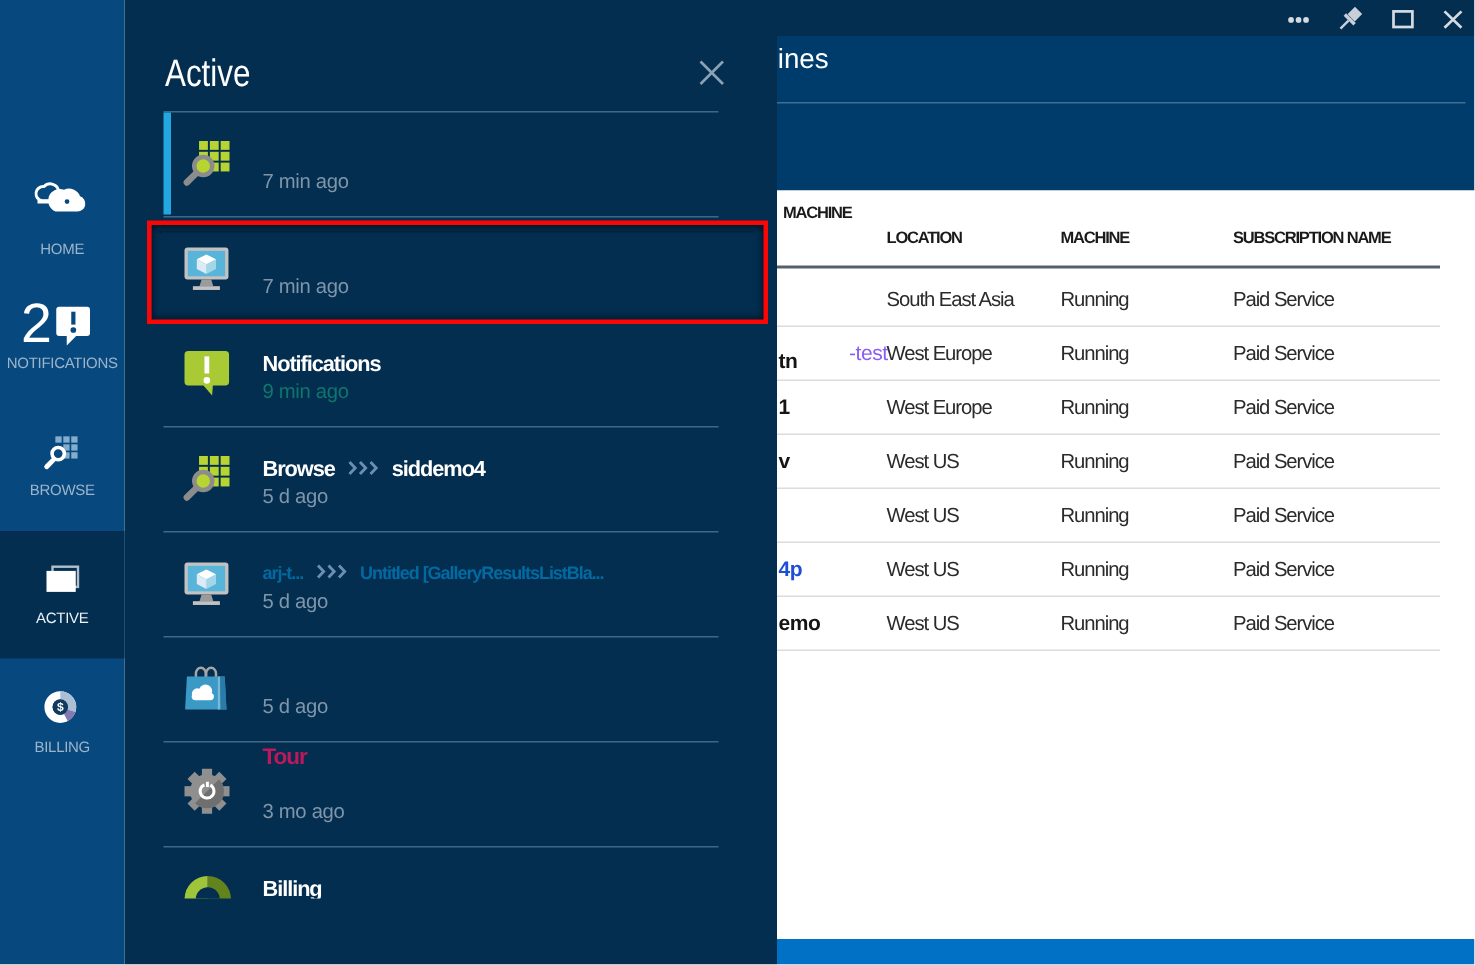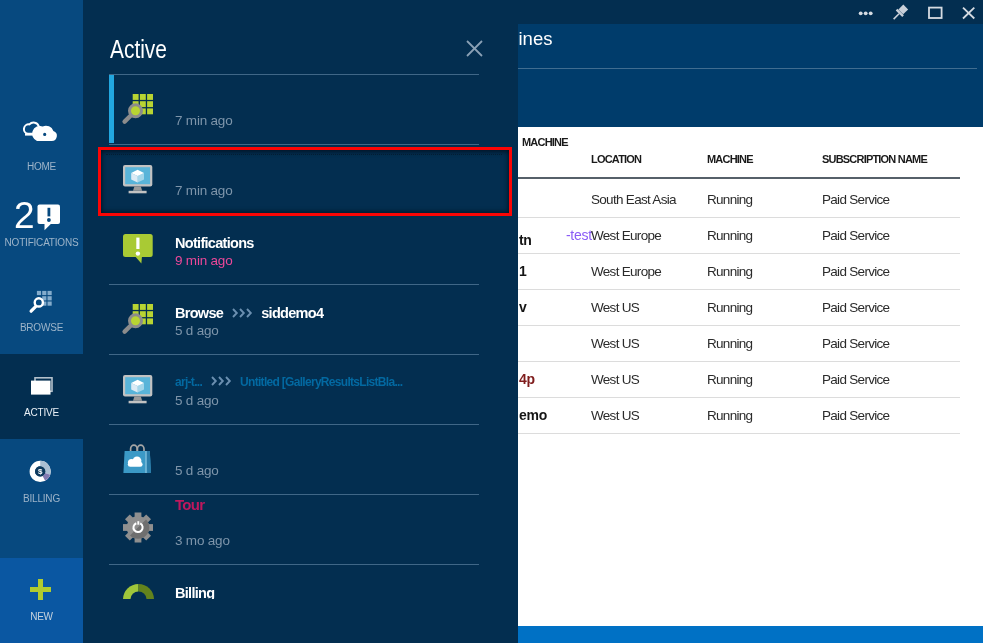--- a/index.html
+++ b/index.html
@@ -47,21 +47,21 @@
 <div class="a" style="left:518px;top:289px;width:442px;height:36px;border-bottom:1px solid #dcdcdc;"></div>
 <div class="a" style="left:519px;top:298.5px;font-size:14px;font-weight:bold;letter-spacing:-0.3px;color:#151515;">v</div>
 <div class="a" style="left:591px;top:299.5px;font-size:13.5px;letter-spacing:-0.7px;color:#2b2b2b;">West US</div>
 <div class="a" style="left:707px;top:299.5px;font-size:13.5px;letter-spacing:-0.7px;color:#2b2b2b;">Running</div>
 <div class="a" style="left:822px;top:299.5px;font-size:13.5px;letter-spacing:-0.7px;color:#2b2b2b;">Paid Service</div>
 <div class="a" style="left:518px;top:325px;width:442px;height:36px;border-bottom:1px solid #dcdcdc;"></div>
 <div class="a" style="left:591px;top:335.5px;font-size:13.5px;letter-spacing:-0.7px;color:#2b2b2b;">West US</div>
 <div class="a" style="left:707px;top:335.5px;font-size:13.5px;letter-spacing:-0.7px;color:#2b2b2b;">Running</div>
 <div class="a" style="left:822px;top:335.5px;font-size:13.5px;letter-spacing:-0.7px;color:#2b2b2b;">Paid Service</div>
 <div class="a" style="left:518px;top:361px;width:442px;height:36px;border-bottom:1px solid #dcdcdc;"></div>
-<div class="a" style="left:519px;top:370.5px;font-size:14px;font-weight:bold;letter-spacing:-0.3px;color:#7f1d1d;">4p</div>
+<div class="a" style="left:519px;top:370.5px;font-size:14px;font-weight:bold;letter-spacing:-0.3px;color:#1d4ed8;">4p</div>
 <div class="a" style="left:591px;top:371.5px;font-size:13.5px;letter-spacing:-0.7px;color:#2b2b2b;">West US</div>
 <div class="a" style="left:707px;top:371.5px;font-size:13.5px;letter-spacing:-0.7px;color:#2b2b2b;">Running</div>
 <div class="a" style="left:822px;top:371.5px;font-size:13.5px;letter-spacing:-0.7px;color:#2b2b2b;">Paid Service</div>
 <div class="a" style="left:518px;top:397px;width:442px;height:36px;border-bottom:1px solid #dcdcdc;"></div>
 <div class="a" style="left:519px;top:406.5px;font-size:14px;font-weight:bold;letter-spacing:-0.3px;color:#151515;">emo</div>
 <div class="a" style="left:591px;top:407.5px;font-size:13.5px;letter-spacing:-0.7px;color:#2b2b2b;">West US</div>
 <div class="a" style="left:707px;top:407.5px;font-size:13.5px;letter-spacing:-0.7px;color:#2b2b2b;">Running</div>
 <div class="a" style="left:822px;top:407.5px;font-size:13.5px;letter-spacing:-0.7px;color:#2b2b2b;">Paid Service</div>
 <div class="a" style="left:518px;top:626px;width:465px;height:17px;background:#0071c5;"></div>
 <div class="a" style="left:83px;top:0;width:435px;height:643px;background:#032e50;z-index:5;"></div>
@@ -97,21 +97,21 @@
         </svg></div>
 <div class="a" style="left:92px;top:109px;font-size:13.5px;letter-spacing:-0.2px;color:#7e95aa;">7 min ago</div>
 <div class="a" style="left:26px;top:140px;width:370px;height:1px;background:rgba(140,172,202,0.45);"></div>
 <div class="a" style="left:37px;top:152px;"><svg width="36" height="44" viewBox="0 0 36 44">
           <rect x="3" y="8" width="29.7" height="23" rx="2.5" fill="#a9ca34"></rect>
           <path d="M14.8 30 h7.2 l-0.6 7.6 z" fill="#a9ca34"></path>
           <rect x="16.3" y="11.6" width="3.2" height="11.4" fill="#ffffff"></rect>
           <circle cx="17.9" cy="27.6" r="2.2" fill="#ffffff"></circle>
         </svg></div>
 <div class="a" style="left:92px;top:161px;font-size:14.5px;font-weight:bold;letter-spacing:-0.7px;color:#ffffff;white-space:nowrap;"><span>Notifications</span></div>
-<div class="a" style="left:92px;top:179px;font-size:13.5px;letter-spacing:-0.2px;color:#ec4899;">9 min ago</div>
+<div class="a" style="left:92px;top:179px;font-size:13.5px;letter-spacing:-0.2px;color:#0f766e;">9 min ago</div>
 <div class="a" style="left:26px;top:210px;width:370px;height:1px;background:rgba(140,172,202,0.45);"></div>
 <div class="a" style="left:37px;top:222px;"><svg width="36" height="44" viewBox="0 0 36 44">
           <rect x="12.7" y="8" width="5.9" height="5.9" fill="#b8d432"></rect>
           <rect x="19.9" y="8" width="5.9" height="5.9" fill="#b8d432"></rect>
           <rect x="27.1" y="8" width="5.9" height="5.9" fill="#b8d432"></rect>
           <rect x="12.7" y="15.2" width="5.9" height="5.9" fill="#b8d432"></rect>
           <rect x="19.9" y="15.2" width="5.9" height="5.9" fill="#b8d432"></rect>
           <rect x="27.1" y="15.2" width="5.9" height="5.9" fill="#b8d432"></rect>
           <rect x="19.9" y="22.4" width="5.9" height="5.9" fill="#b8d432"></rect>
           <rect x="27.1" y="22.4" width="5.9" height="5.9" fill="#b8d432"></rect>
@@ -221,18 +221,13 @@
 </svg>
 <div class="a" style="left:0;top:407px;width:83px;text-align:center;font-size:10px;color:#eaf0f6;letter-spacing:-0.2px;">ACTIVE</div>
 <svg class="a" style="left:29px;top:460px;" width="24" height="24" viewBox="0 0 24 24">
 <circle cx="11.2" cy="11.4" r="7.85" fill="none" stroke="#ffffff" stroke-width="5.5"></circle>
 <path d="M 11.20 3.55 A 7.85 7.85 0 0 1 18.67 13.83" fill="none" stroke="#aabfd3" stroke-width="5.5"></path>
 <path d="M 18.67 13.83 A 7.85 7.85 0 0 1 14.89 18.33" fill="none" stroke="#8279b1" stroke-width="5.5"></path>
 <circle cx="11.2" cy="11.4" r="5.2" fill="#0e3a5e"></circle>
 <text x="11.2" y="14.2" font-size="8px" font-weight="bold" fill="#ffffff" text-anchor="middle" font-family="Liberation Sans">$</text>
 </svg>
 <div class="a" style="left:0;top:493px;width:83px;text-align:center;font-size:10px;color:#9db4c9;letter-spacing:-0.2px;">BILLING</div>
-<div class="a" style="left:0;top:558px;width:83px;height:85px;background:#0a57a2;">
-<div class="a" style="left:30px;top:29px;width:21px;height:5px;background:#b0cb2f;"></div>
-<div class="a" style="left:38px;top:21px;width:5px;height:21px;background:#b0cb2f;"></div>
-<div class="a" style="left:0;top:53px;width:83px;text-align:center;font-size:10px;color:#c6d2dd;letter-spacing:-0.2px;">NEW</div>
-</div>
 </div>
 </div>
 </body></html>

